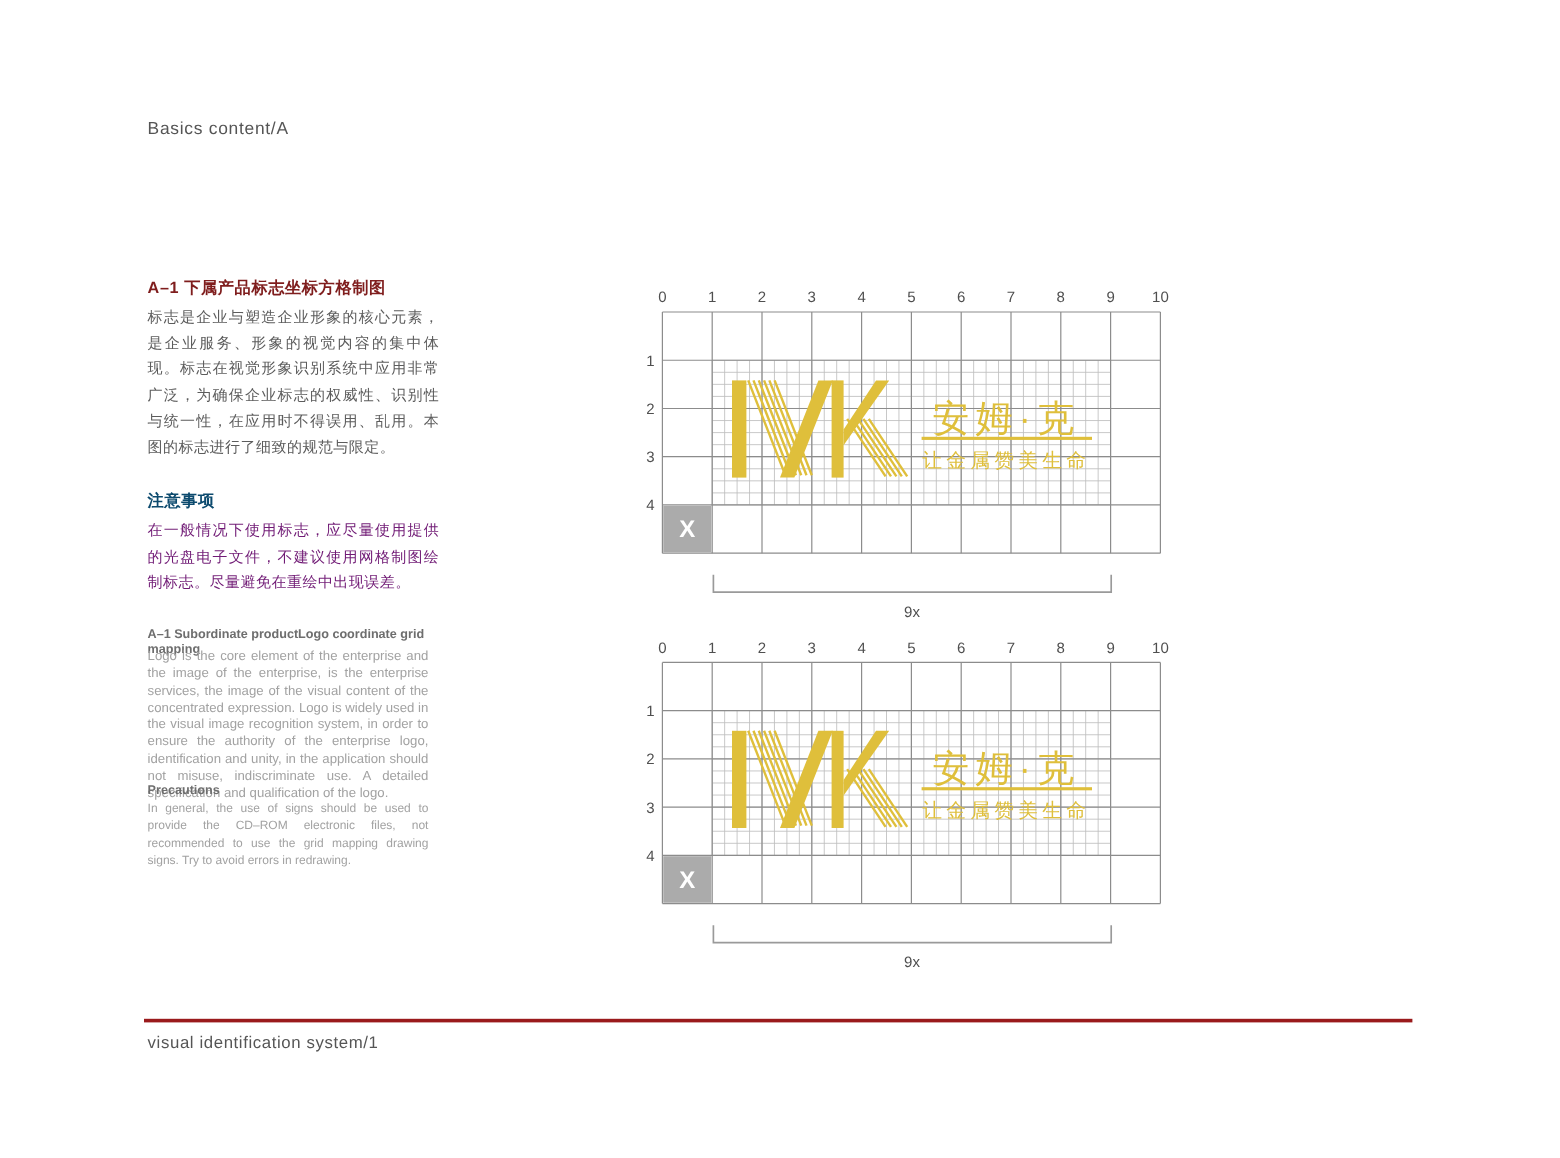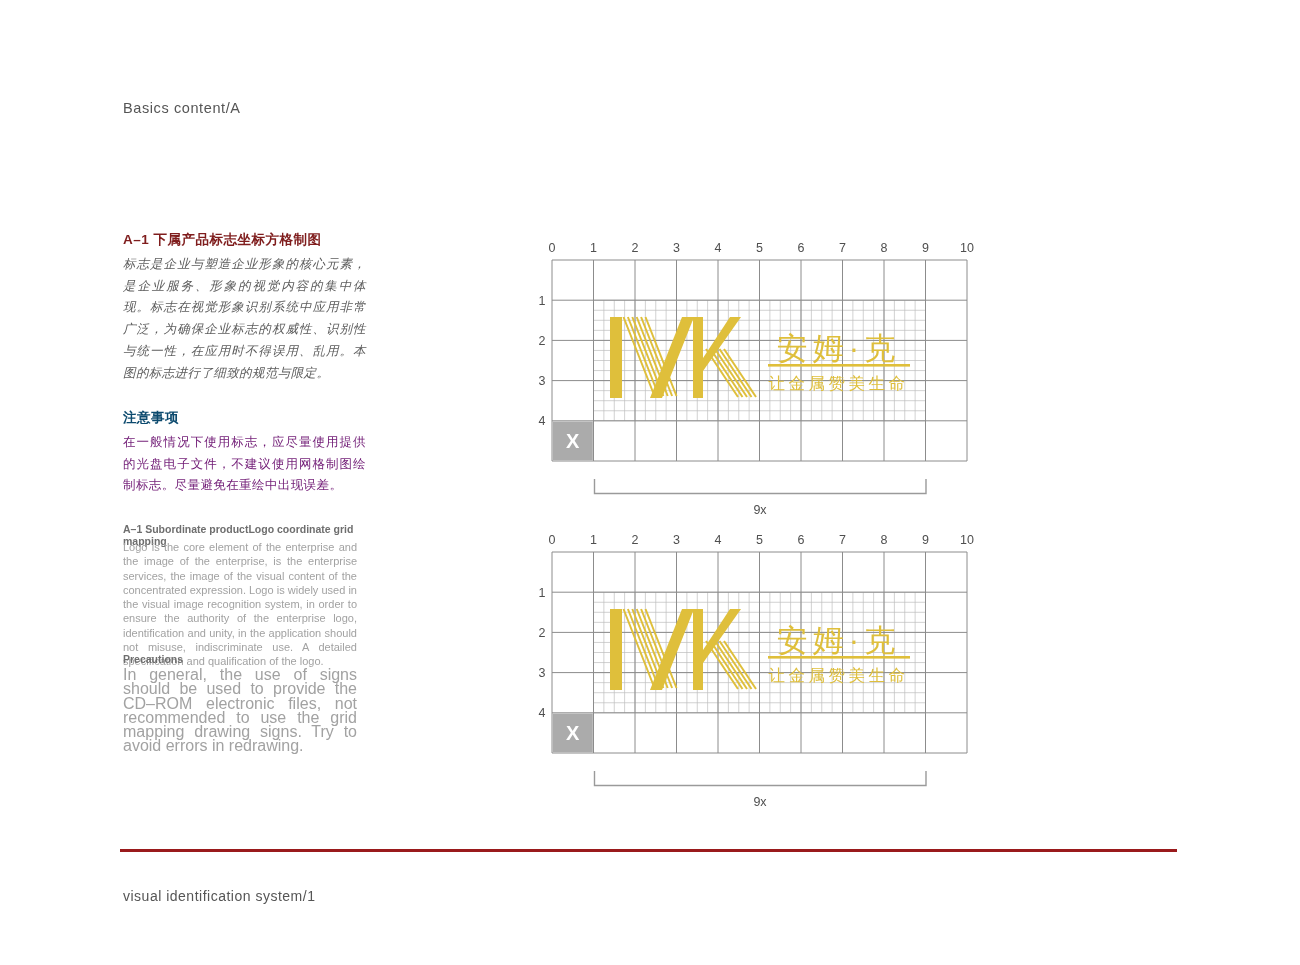--- a/index.html
+++ b/index.html
@@ -9,36 +9,36 @@
     -webkit-font-smoothing:antialiased;
   }
   .abs{position:absolute;}
 
   .page-header{
     left:123px;top:100px;font-size:14.5px;letter-spacing:.6px;color:#555;
   }
 
   
   .cn-title{left:123px;top:231px;width:260px;font-size:13.5px;font-weight:bold;color:#7f1d1d;letter-spacing:.5px;}
-  .cn-body{left:123px;top:254px;width:243px;font-size:12.5px;line-height:21.7px;color:#5c5c5c;text-align:justify;letter-spacing:.4px;font-style:italic;}
+  .cn-body{left:123px;top:254px;width:243px;font-size:12.5px;line-height:21.7px;color:#5c5c5c;text-align:justify;letter-spacing:.4px;}
   .cn-note-title{left:123px;top:409px;width:200px;font-size:13.5px;font-weight:bold;color:#0c4a6e;letter-spacing:.5px;}
   .cn-note-body{left:123px;top:432px;width:243px;font-size:12.5px;line-height:21.7px;color:#701a75;text-align:justify;letter-spacing:.4px;}
   .en-title{left:123px;top:523px;width:250px;font-size:10.5px;font-weight:bold;color:#6e6e6e;}
   .en-body{left:123px;top:540px;width:234px;font-size:11px;line-height:14.3px;color:#a2a2a2;text-align:justify;}
   .en-note-title{left:123px;top:653px;width:200px;font-size:10.5px;font-weight:bold;color:#6e6e6e;}
-  .en-note-body{left:123px;top:668px;width:234px;font-size:16px;line-height:14.3px;color:#a2a2a2;text-align:justify;}
+  .en-note-body{left:123px;top:668px;width:234px;font-size:10px;line-height:14.3px;color:#a2a2a2;text-align:justify;}
 
   
   .diagram{left:520px;width:470px;height:290px;}
   .diagram-1{top:233px;}
   .diagram-2{top:525px;}
 
   
   .footer-rule{left:120px;top:849px;width:1057px;height:3px;}
-  .footer-text{left:123px;top:860px;font-size:14px;letter-spacing:.5px;color:#555;margin-top:28px;}
+  .footer-text{left:123px;top:860px;font-size:14px;letter-spacing:.5px;color:#555;}
 </style>
 </head>
 <body>
 
 <div class="abs page-header">Basics content/A</div>
 
 <div class="abs cn-title">A–1 下属产品标志坐标方格制图</div>
 <div class="abs cn-body">标志是企业与塑造企业形象的核心元素，是企业服务、形象的视觉内容的集中体现。标志在视觉形象识别系统中应用非常广泛，为确保企业标志的权威性、识别性与统一性，在应用时不得误用、乱用。本图的标志进行了细致的规范与限定。</div>
 <div class="abs cn-note-title">注意事项</div>
 <div class="abs cn-note-body">在一般情况下使用标志，应尽量使用提供的光盘电子文件，不建议使用网格制图绘制标志。尽量避免在重绘中出现误差。</div>

